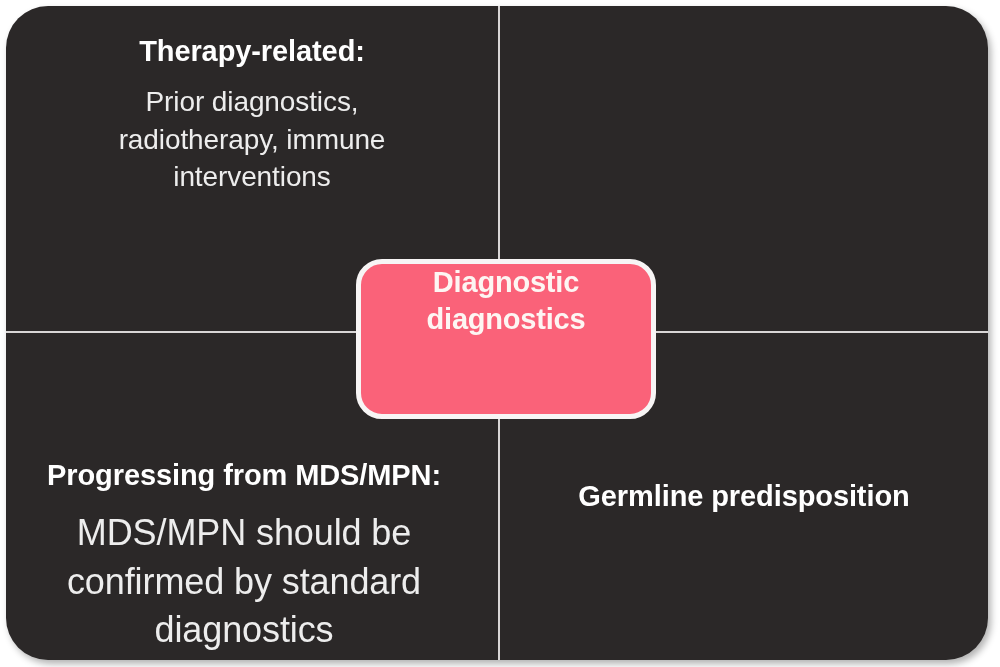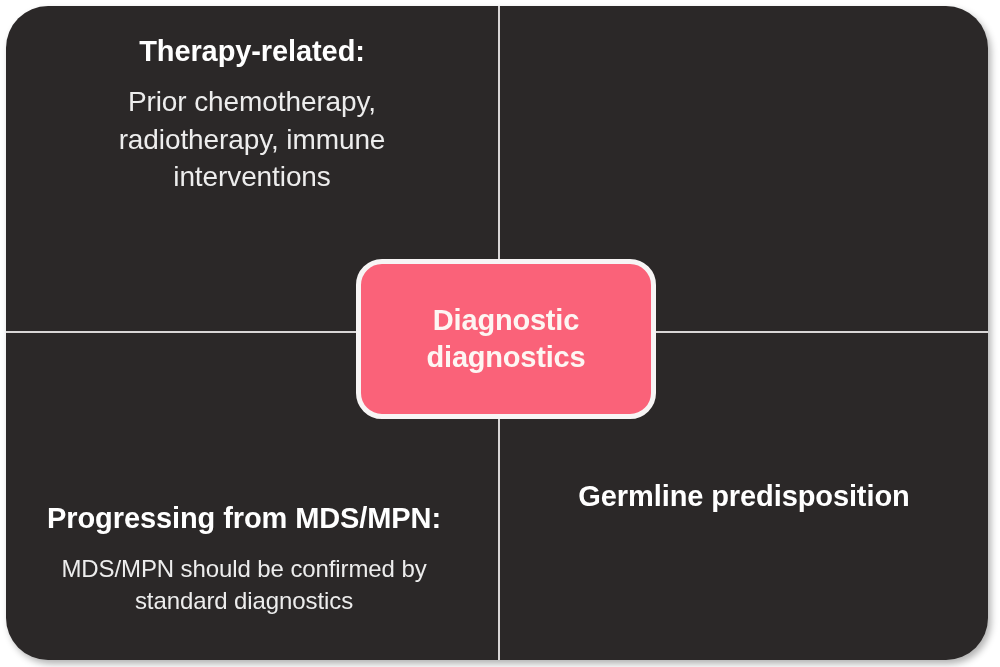--- a/index.html
+++ b/index.html
@@ -90,24 +90,24 @@
     padding: 55px 14px 0 14px;
     justify-content: flex-start;
   }
   #quad-tr .q-title { font-size: 29px; margin-bottom: 14px; }
   #quad-tr .q-body  { font-size: 28px; max-width: 460px; }
 
   
   #quad-bl {
     left: 0px; top: 327px; width: 492px; height: 327px;
     padding: 125px 30px 0 14px;
-    justify-content: center;
+    justify-content: flex-start;
   }
   #quad-bl .q-title { font-size: 29px; margin-bottom: 16px; }
-  #quad-bl .q-body  { font-size: 24px; max-width: 390px; }
+  #quad-bl .q-body  { font-size: 36px; max-width: 390px; }
 
   
   #quad-br {
     left: 494px; top: 327px; width: 488px; height: 327px;
     padding: 0 26px;
     justify-content: center;
   }
   #quad-br .q-title { font-size: 29px; }
 
   
@@ -115,21 +115,21 @@
     position: absolute;
     left: 350px;
     top: 253px;
     width: 300px;
     height: 160px;
     box-sizing: border-box;
     background: #fa6279;
     border: 5px solid #f7f5f5;
     border-radius: 26px;
     display: flex;
-    align-items: center;
+    align-items: flex-start;
     justify-content: center;
     z-index: 5;
   }
   #center-node .node-label {
     color: #fdf6f3;
     font-weight: bold;
     font-size: 29px;
     line-height: 1.26;
     text-align: center;
     letter-spacing: -0.2px;
@@ -140,21 +140,21 @@
 
 <div id="stage">
 
   <div id="panel">
 
     <div class="divider-h"></div>
     <div class="divider-v"></div>
 
     <div class="quad" id="quad-tl">
       <div class="q-title">Therapy-related:</div>
-      <div class="q-body">Prior chemotherapy, radiotherapy, immune interventions</div>
+      <div class="q-body">Prior diagnostics, radiotherapy, immune interventions</div>
     </div>
 
 
     <div class="quad" id="quad-bl">
       <div class="q-title">Progressing from MDS/MPN:</div>
       <div class="q-body">MDS/MPN should be confirmed by standard diagnostics</div>
     </div>
 
     <div class="quad" id="quad-br">
       <div class="q-title">Germline predisposition</div>

